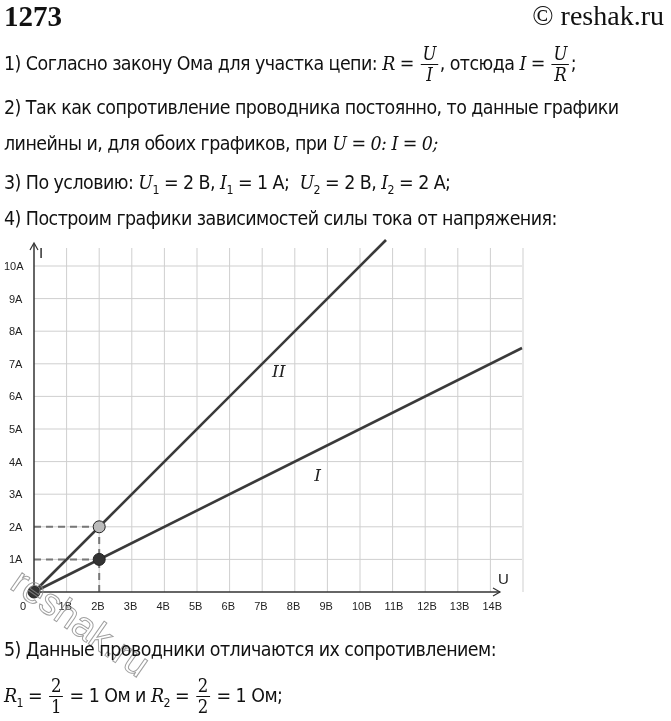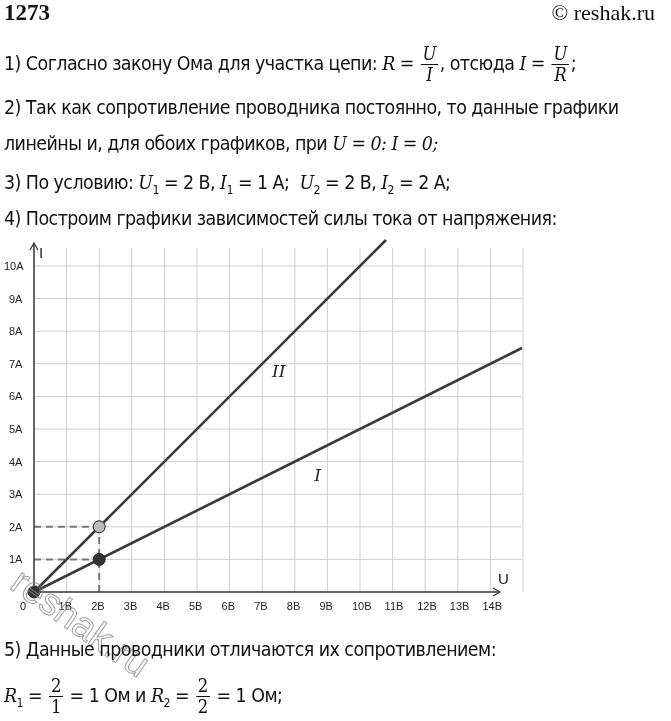--- a/index.html
+++ b/index.html
@@ -1,20 +1,20 @@
 <!DOCTYPE html>
 <html><head>
   <meta charset="utf-8">
   <style>
     html, body { margin: 0; padding: 0; background: #ffffff; }
     body { width: 671px; height: 721px; position: relative; overflow: hidden;
            font-family: "DejaVu Serif", "Liberation Serif", serif; color: #111; }
     .abs { position: absolute; white-space: nowrap; }
-    .num { left: 4px; top: 0px; font-family: "Liberation Serif", serif; font-weight: bold; font-size: 23px; text-align: right; }
-    .copy { right: 16px; top: 0px; font-family: "Liberation Serif", serif; font-size: 22px; }
+    .num { left: 4px; top: 0px; font-family: "Liberation Serif", serif; font-weight: bold; font-size: 29px; text-align: right; }
+    .copy { right: 7px; top: 0px; font-family: "Liberation Serif", serif; font-size: 28px; }
     .line { font-family: "DejaVu Sans", sans-serif; font-size: 19px; letter-spacing: -0.6px; transform: scaleX(0.92); transform-origin: left center; }
     .it { font-family: "DejaVu Serif", serif; font-style: italic; }
     .frac { display: inline-block; vertical-align: middle; text-align: center; margin: 0 2px; }
     .frac span { display: block; line-height: 20px; font-family: "DejaVu Serif", serif; font-style: italic; font-size: 18px; }
     .frac .n { border-bottom: 1.3px solid #111; padding: 0 2px; }
     .frac .up { font-style: normal; }
     sub { font-size: 12px; }
     svg text { font-family: "Liberation Sans", sans-serif; font-size: 11px; fill: #222; }
   </style>
 </head>

